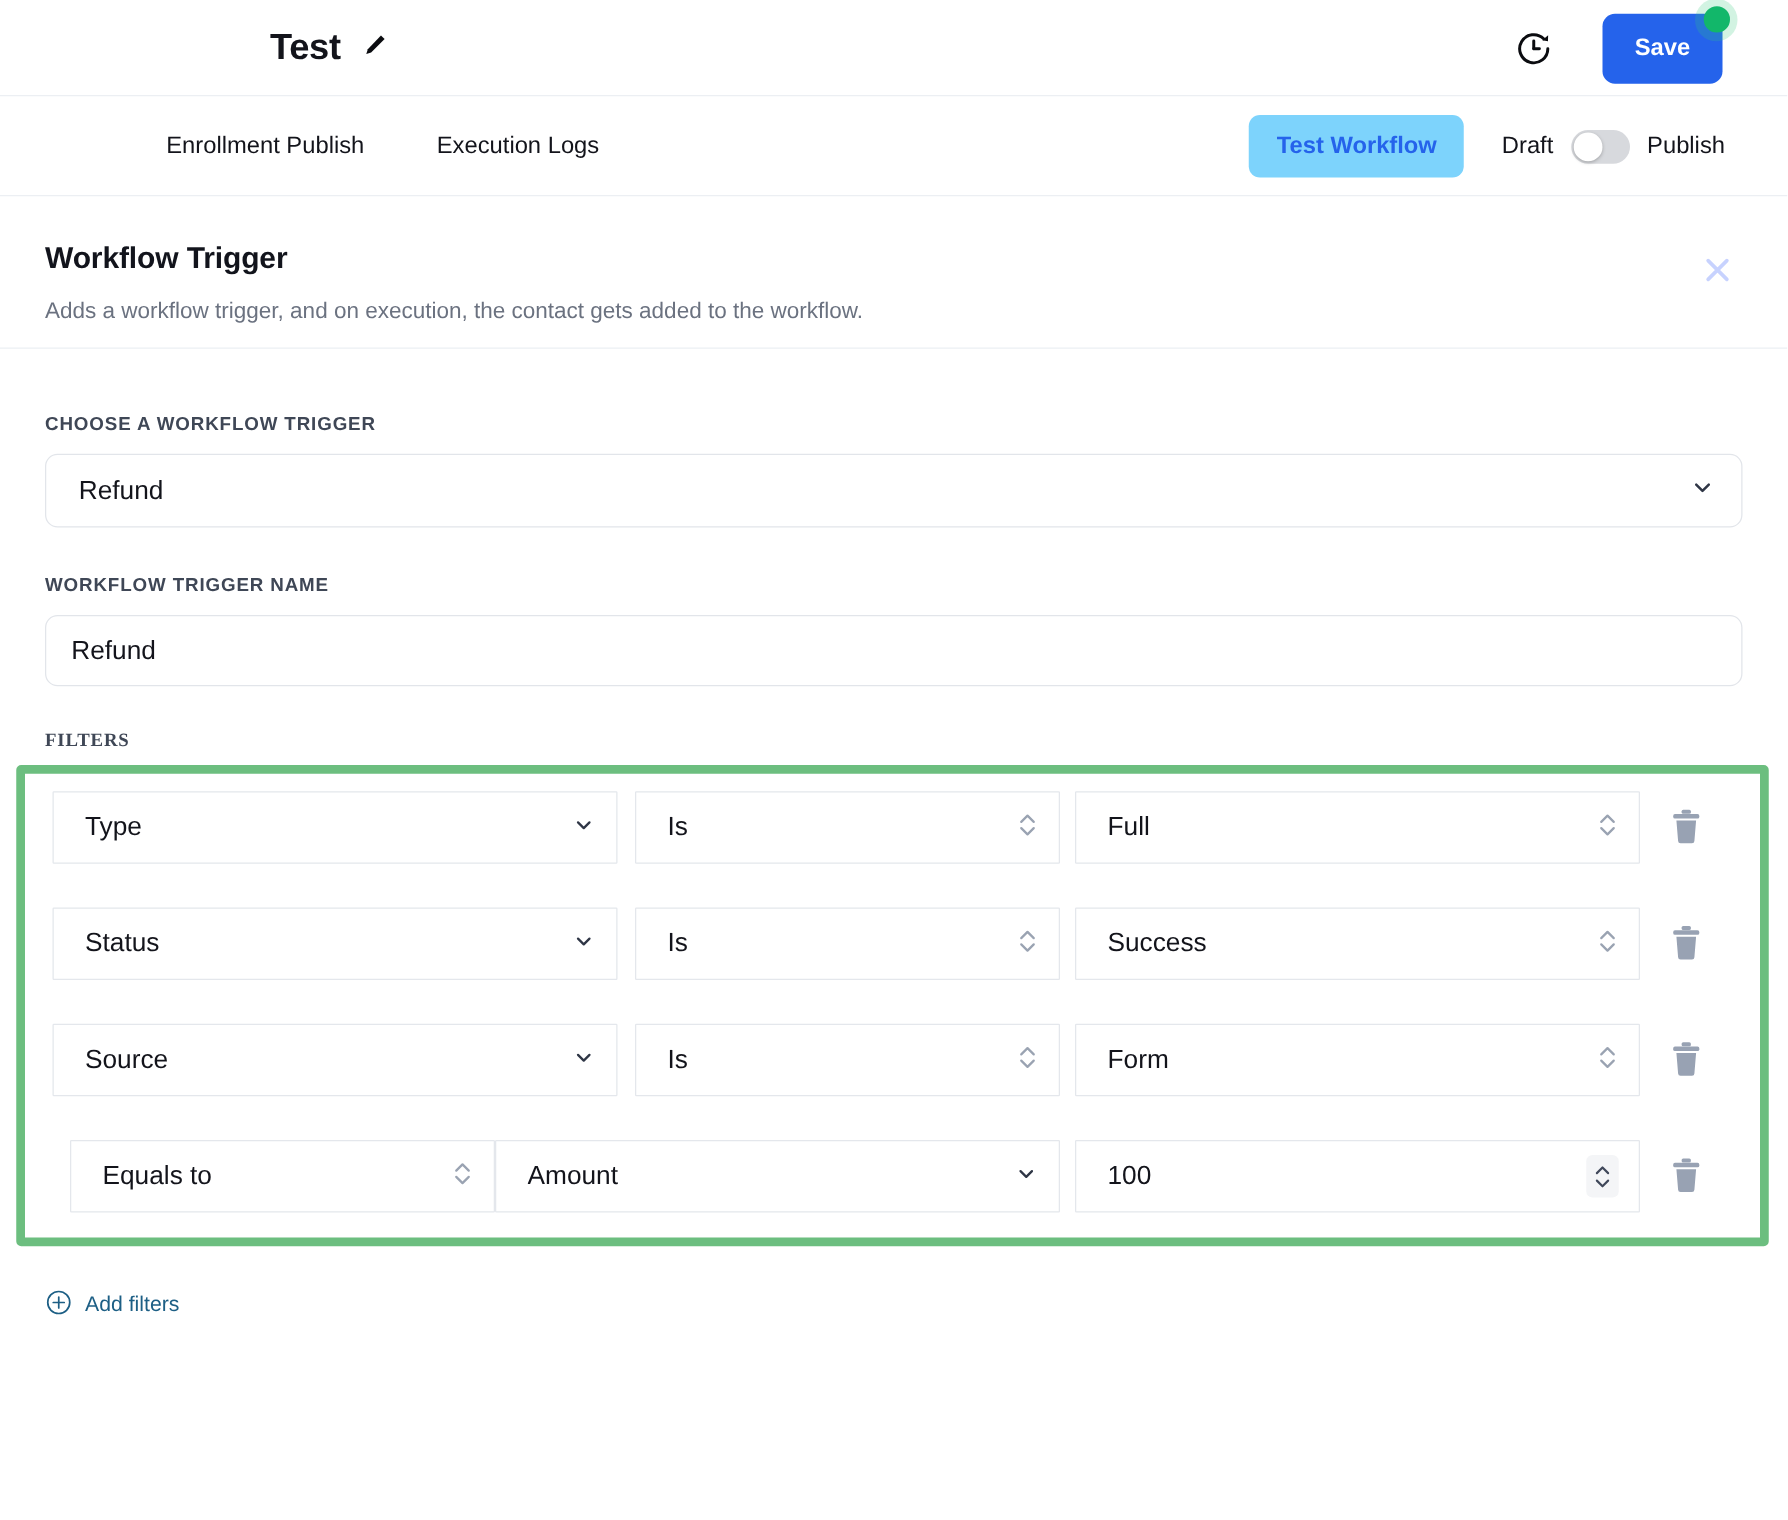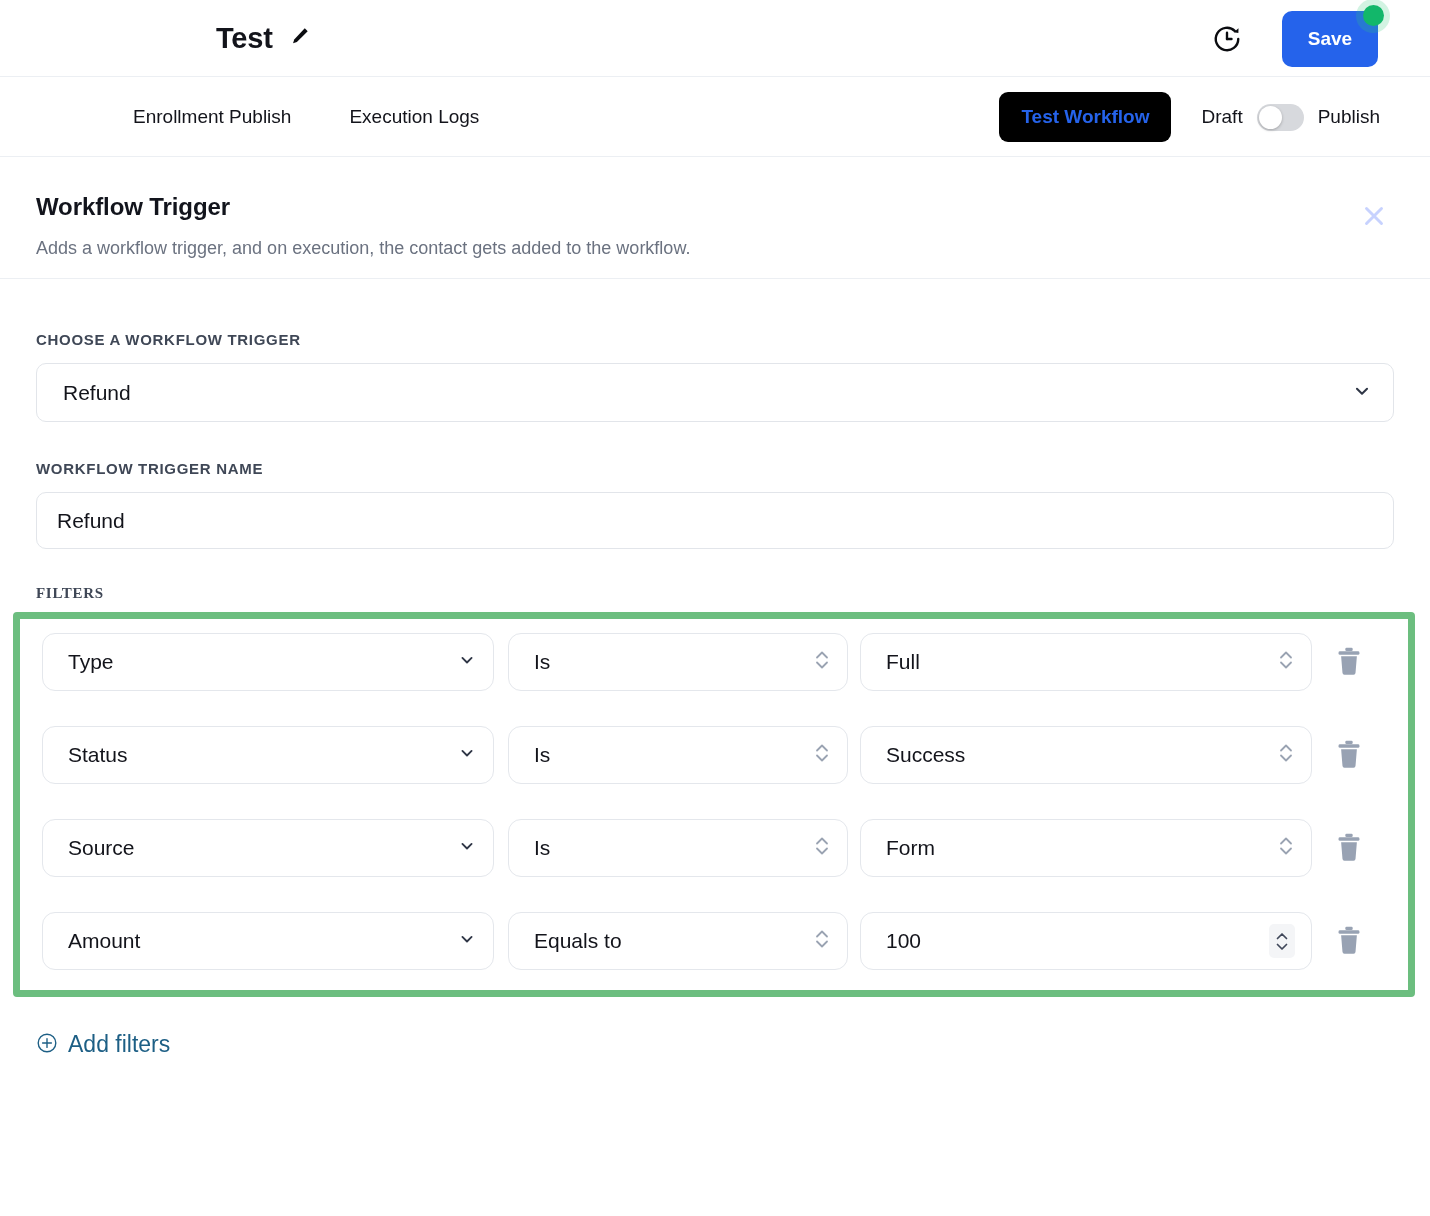--- a/index.html
+++ b/index.html
@@ -97,21 +97,21 @@
     border: none;
     cursor: pointer;
     font-family: "Liberation Sans", sans-serif;
   }
   .subbar-right {
     position: absolute;
     right: 50px; top: 0; height: 80px;
     display: flex; align-items: center; gap: 30px;
   }
   .test-wf-pill {
-    background: #000000;
+    background: #7dd3fc;
     color: #2563eb;
     font-size: 19px;
     font-weight: 700;
     border: none;
     border-radius: 9px;
     padding: 14px 22px;
     cursor: pointer;
     font-family: "Liberation Sans", sans-serif;
   }
   .publish-group {
@@ -230,21 +230,21 @@
     display: flex;
     align-items: center;
     height: 58px;
     margin-bottom: 35px;
   }
   .filter-row:last-child { margin-bottom: 6px; }
 
   .fld {
     height: 58px;
     border: 1px solid #e4e7ec;
-    border-radius: 13px;
+    border-radius: 1px;
     background: #ffffff;
     display: flex;
     align-items: center;
     padding: 0 16px 0 25px;
     cursor: pointer;
     position: relative;
   }
   .fld .txt {
     font-size: 21px;
     color: #13141b;
@@ -283,21 +283,21 @@
     display: inline-flex;
     align-items: center;
     gap: 10px;
     color: #1d5f85;
     background: none;
     border: none;
     cursor: pointer;
     font-family: "Liberation Sans", sans-serif;
   }
   .add-filters .lbl {
-    font-size: 23px;
+    font-size: 17px;
     font-weight: 400;
     color: #1d5f85;
   }
 </style>
 </head>
 <body>
 
 <div class="topbar">
   <div class="wf-title-group">
     <span class="wf-title">Test</span>
@@ -479,35 +479,35 @@
         <button class="del-btn">
           <svg width="30" height="32" viewBox="0 0 24 26" fill="none">
             <rect x="9" y="1.5" width="6" height="2.6" rx="1" fill="#98a2b3"></rect>
             <rect x="3.5" y="4.3" width="17" height="2.9" rx="1.2" fill="#98a2b3"></rect>
             <path d="M5.6 8.4 h12.8 l-1.1 13.4 a1.6 1.6 0 0 1 -1.6 1.5 h-7.4 a1.6 1.6 0 0 1 -1.6 -1.5 Z" fill="#98a2b3"></path>
           </svg>
         </button>
       </div>
 
       <div class="filter-row">
+        <div class="fld col-op">
+          <span class="txt">Equals to</span>
+          <span>
+            <svg width="18" height="28" viewBox="0 0 18 28" fill="none">
+              <path d="M4 11.5 L9 6.5 L14 11.5" stroke="#9aa3b2" stroke-width="1.8" stroke-linecap="round" stroke-linejoin="round"></path>
+              <path d="M4 16.5 L9 21.5 L14 16.5" stroke="#9aa3b2" stroke-width="1.8" stroke-linecap="round" stroke-linejoin="round"></path>
+            </svg>
+          </span>
+        </div>
         <div class="fld col-field">
           <span class="txt">Amount</span>
           <span>
             <svg width="20" height="20" viewBox="0 0 24 24" fill="none">
                 <path d="M6.5 9.5 L12 15 L17.5 9.5" stroke="#2f3646" stroke-width="2.2" stroke-linecap="round" stroke-linejoin="round"></path>
               </svg>
-          </span>
-        </div>
-        <div class="fld col-op">
-          <span class="txt">Equals to</span>
-          <span>
-            <svg width="18" height="28" viewBox="0 0 18 28" fill="none">
-              <path d="M4 11.5 L9 6.5 L14 11.5" stroke="#9aa3b2" stroke-width="1.8" stroke-linecap="round" stroke-linejoin="round"></path>
-              <path d="M4 16.5 L9 21.5 L14 16.5" stroke="#9aa3b2" stroke-width="1.8" stroke-linecap="round" stroke-linejoin="round"></path>
-            </svg>
           </span>
         </div>
         <div class="fld col-val">
           <span class="txt">100</span>
           <span class="stepper-box">
             <svg width="14" height="9" viewBox="0 0 14 9" fill="none">
                 <path d="M2.5 6.5 L7 2 L11.5 6.5" stroke="#40485a" stroke-width="1.7" stroke-linecap="round" stroke-linejoin="round"></path>
               </svg>
             <svg width="14" height="9" viewBox="0 0 14 9" fill="none">
                 <path d="M2.5 2.5 L7 7 L11.5 2.5" stroke="#40485a" stroke-width="1.7" stroke-linecap="round" stroke-linejoin="round"></path>

